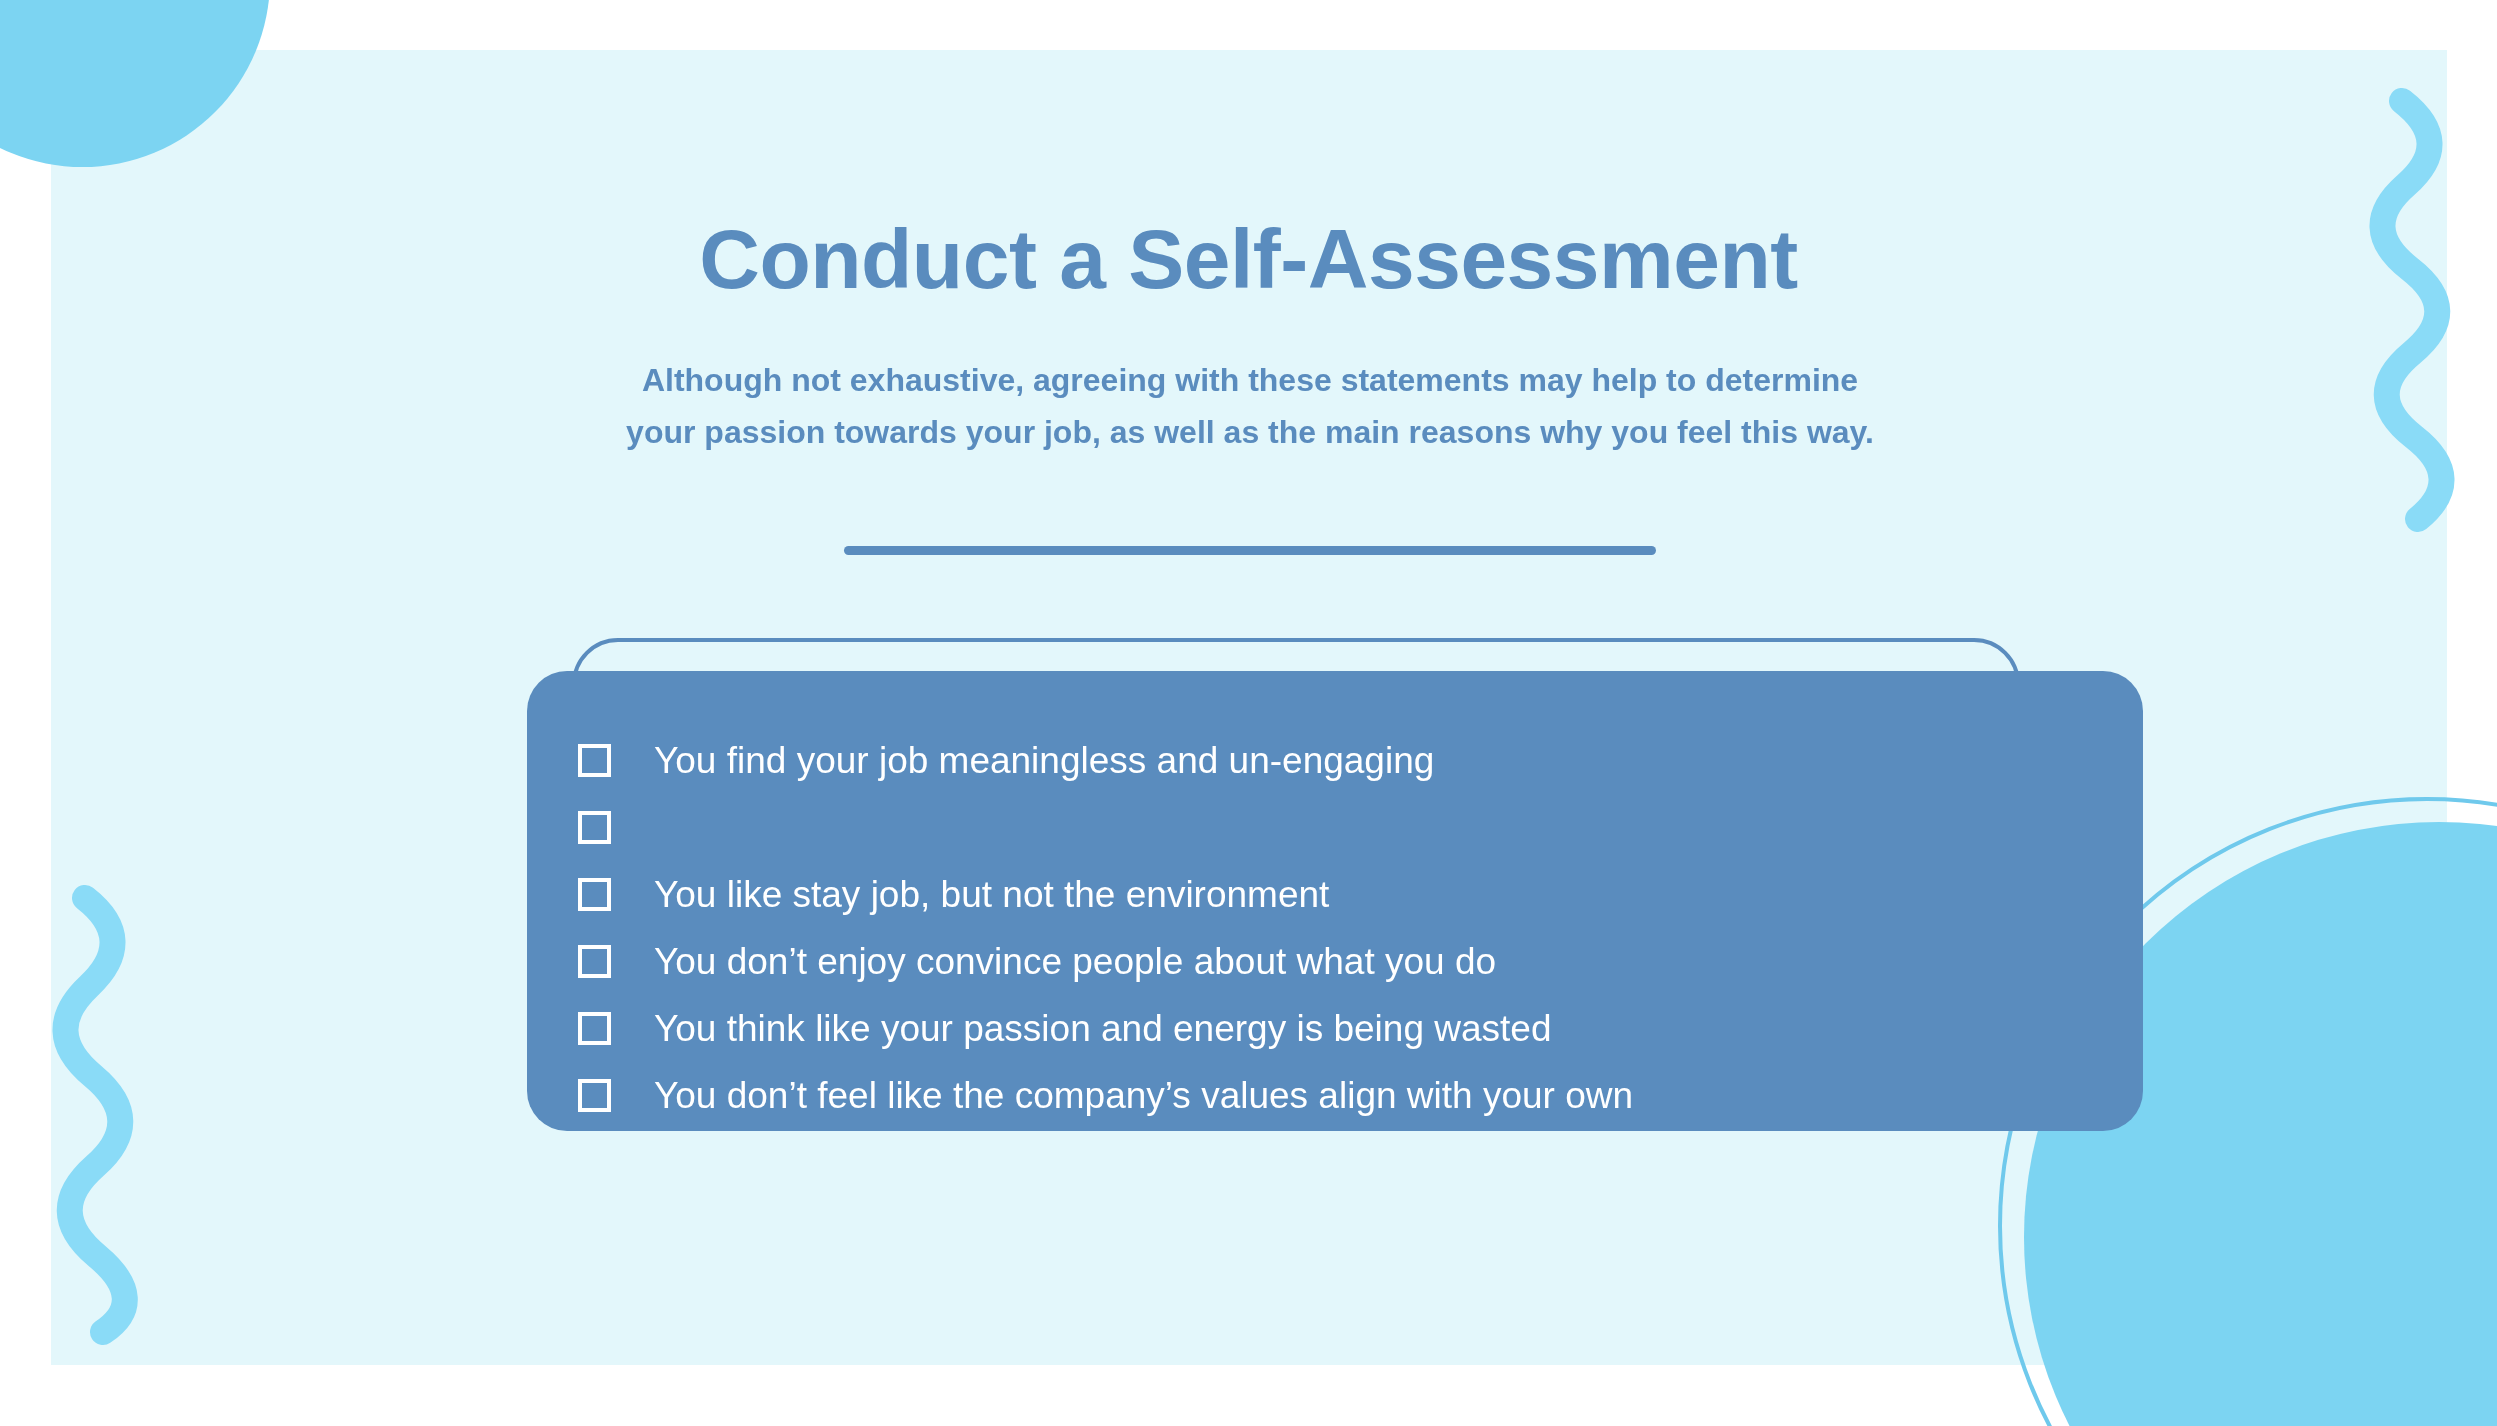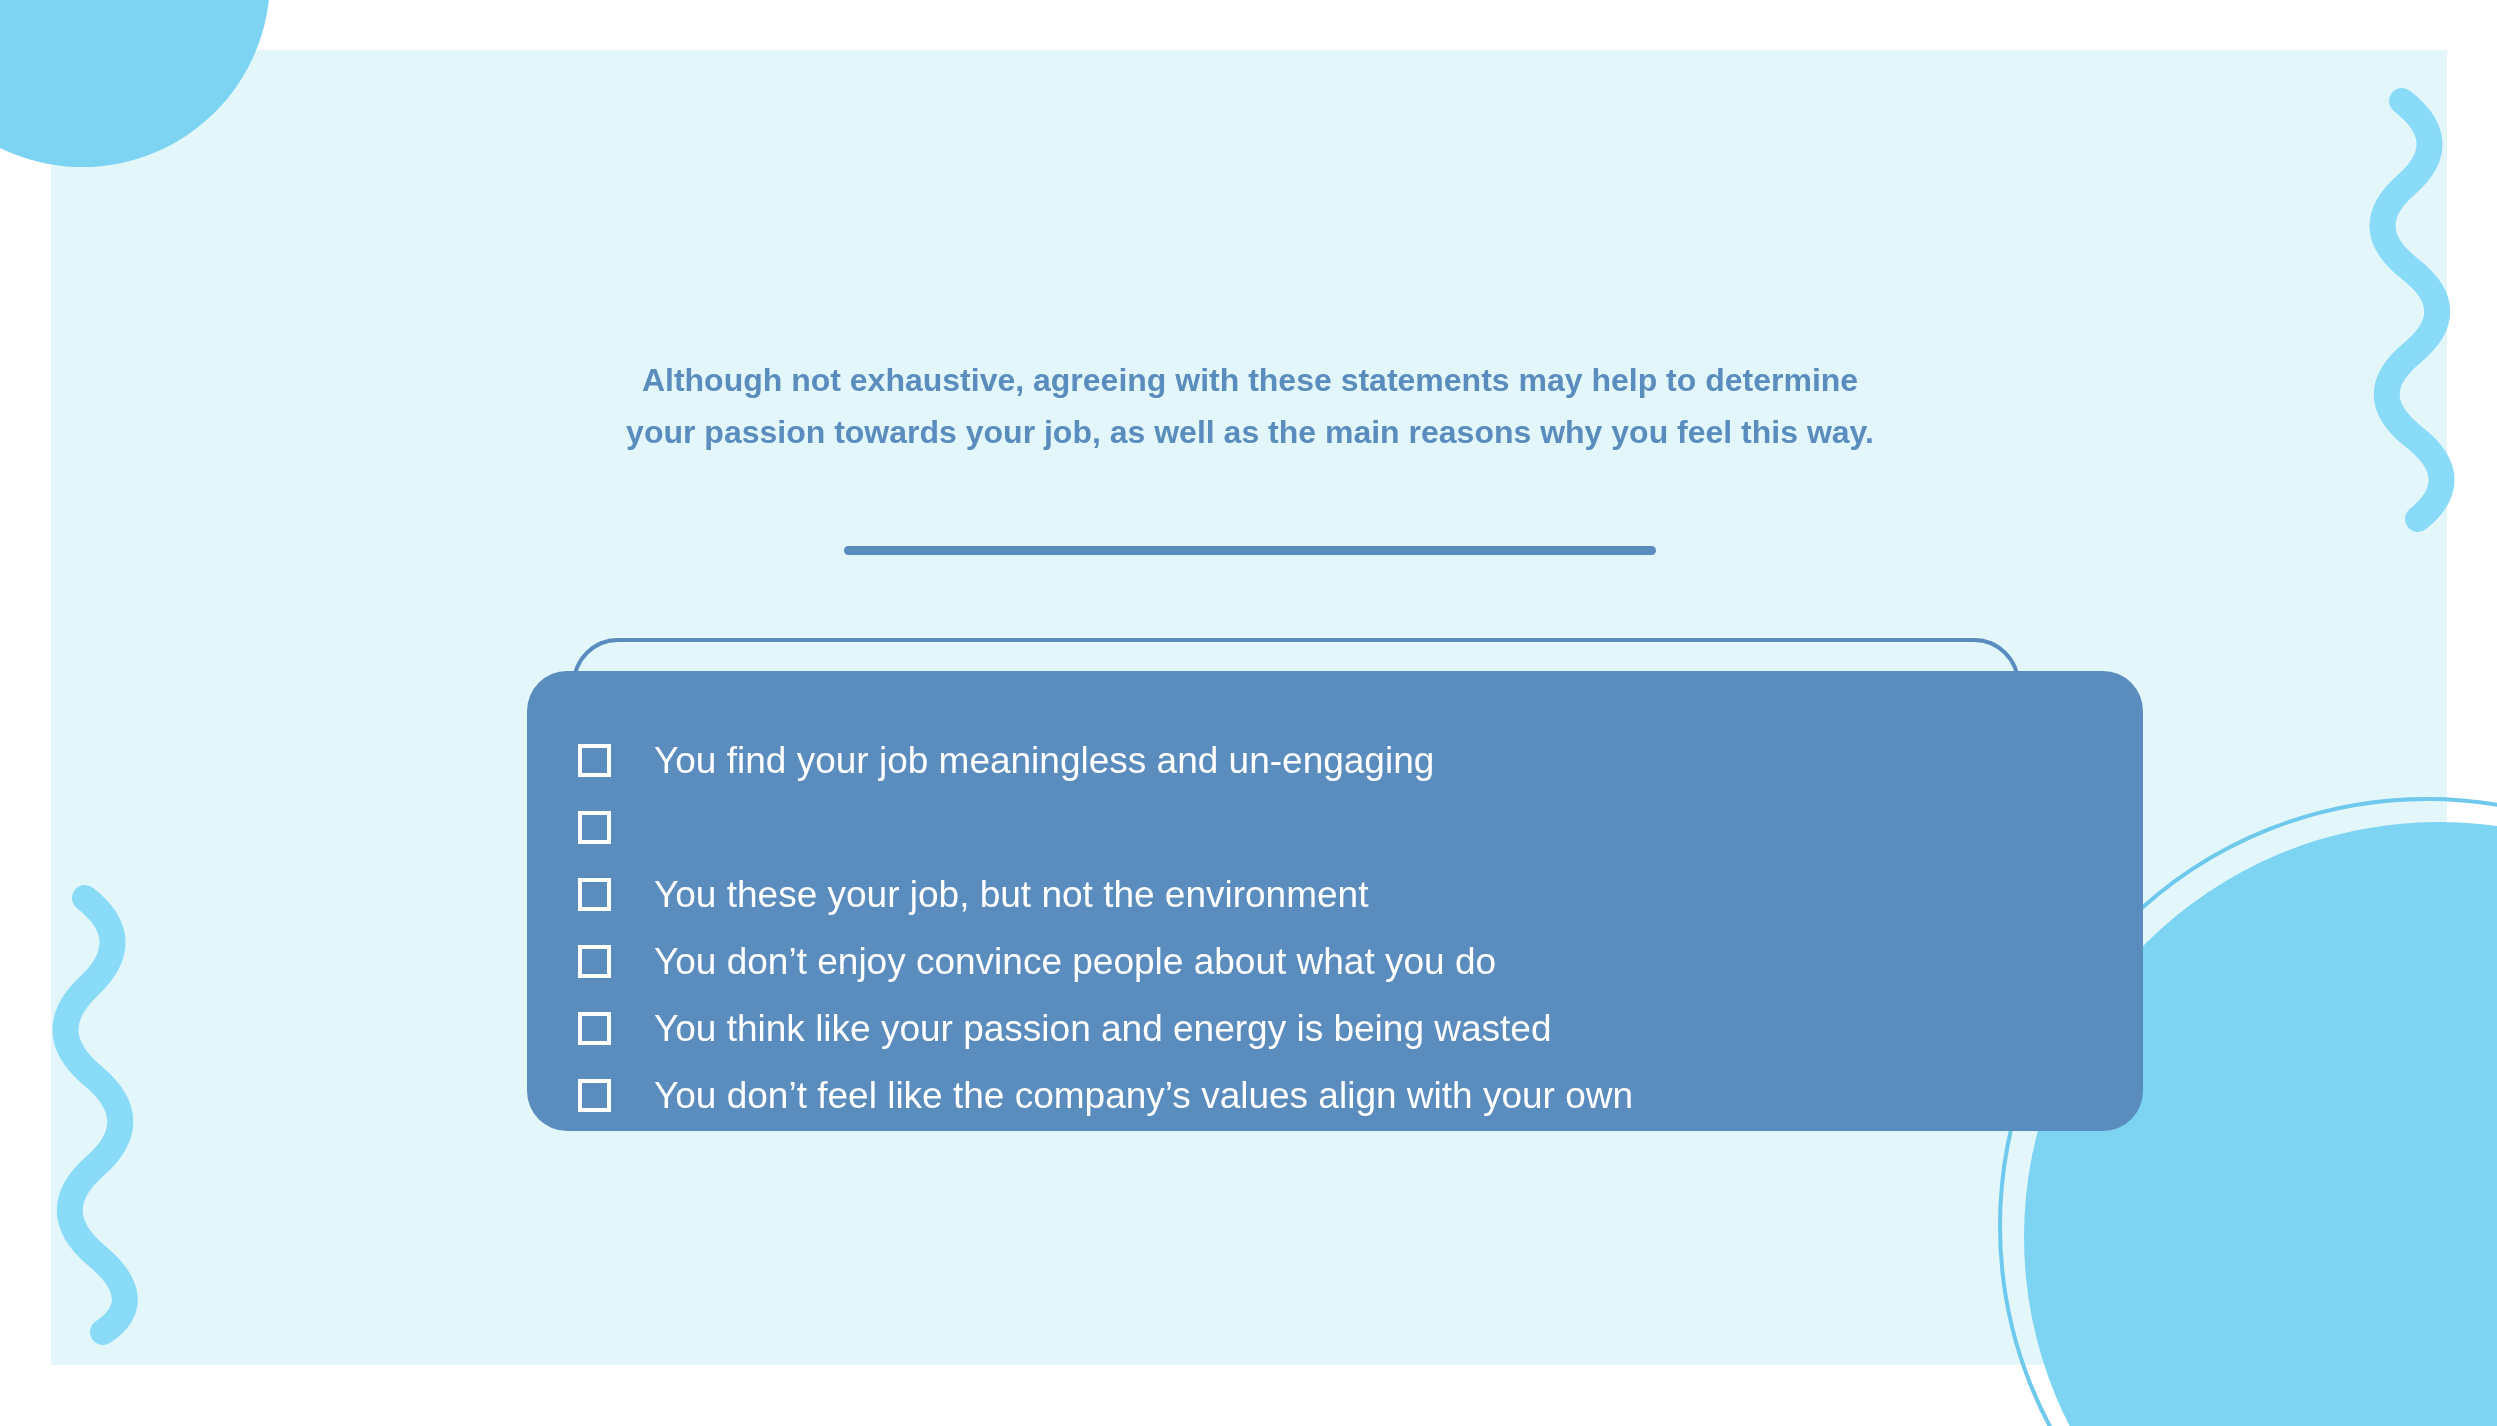--- a/index.html
+++ b/index.html
@@ -142,20 +142,21 @@
              C 84 226, 84 256, 50 286 C 16 316, 16 346, 52 376
              C 88 406, 88 432, 58 452" fill="none" stroke="#8ADBF7" stroke-width="26" stroke-linecap="round" stroke-linejoin="round"></path>
   </svg>
 
   <svg class="squiggle right" width="110" height="450" viewBox="0 0 110 450">
     <path d="M40 16 C 76 44, 76 72, 44 100 C 12 128, 12 156, 48 184
              C 84 212, 84 240, 50 268 C 16 296, 16 324, 52 352
              C 88 380, 88 408, 56 434" fill="none" stroke="#8ADBF7" stroke-width="26" stroke-linecap="round" stroke-linejoin="round"></path>
   </svg>
 
+  <div class="title">Conduct a Self-Assessment</div>
 
   <div class="subtitle">
     <div>Although not exhaustive, agreeing with these statements may help to determine</div>
     <div>your passion towards your job, as well as the main reasons why you feel this way.</div>
   </div>
 
   <div class="divider"></div>
 
   <div class="card-wrap">
     <div class="card-outline"></div>
@@ -163,21 +164,21 @@
       <div class="items" id="checklist-items">
           <div class="item">
             <span class="checkbox"></span>
             <span class="item-label">You find your job meaningless and un-engaging</span>
           </div>
           <div class="item">
             <span class="checkbox"></span>
           </div>
           <div class="item">
             <span class="checkbox"></span>
-            <span class="item-label">You these your job, but not the environment</span>
+            <span class="item-label">You like stay job, but not the environment</span>
           </div>
           <div class="item">
             <span class="checkbox"></span>
             <span class="item-label">You don’t enjoy convince people about what you do</span>
           </div>
           <div class="item">
             <span class="checkbox"></span>
             <span class="item-label">You think like your passion and energy is being wasted</span>
           </div>
           <div class="item">

